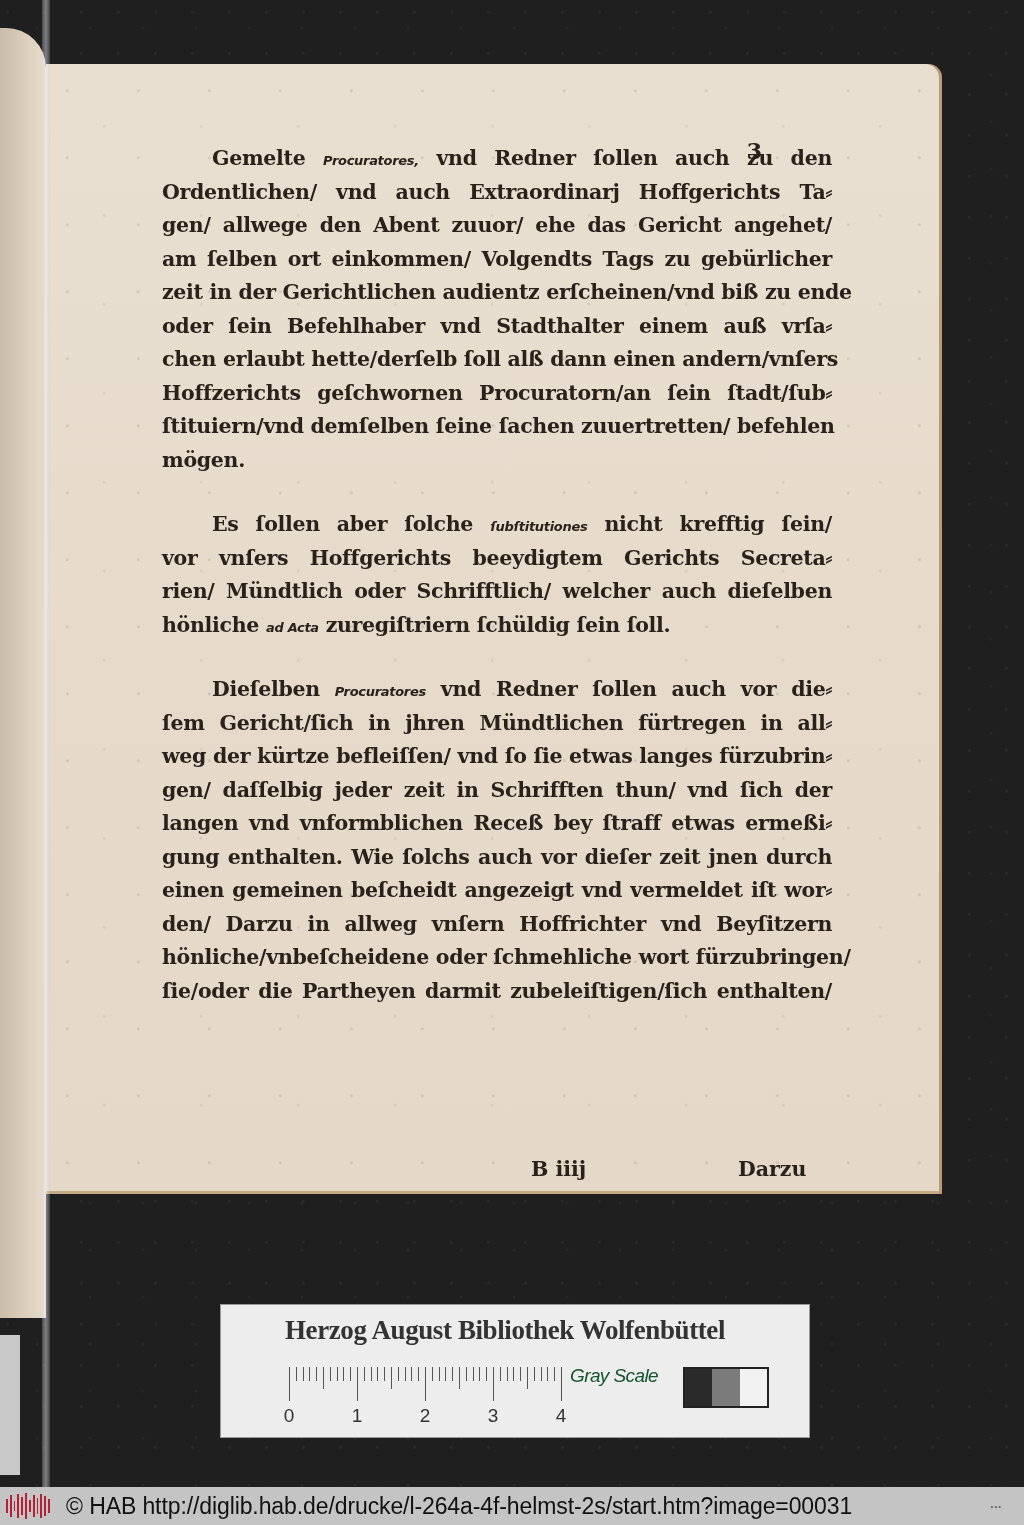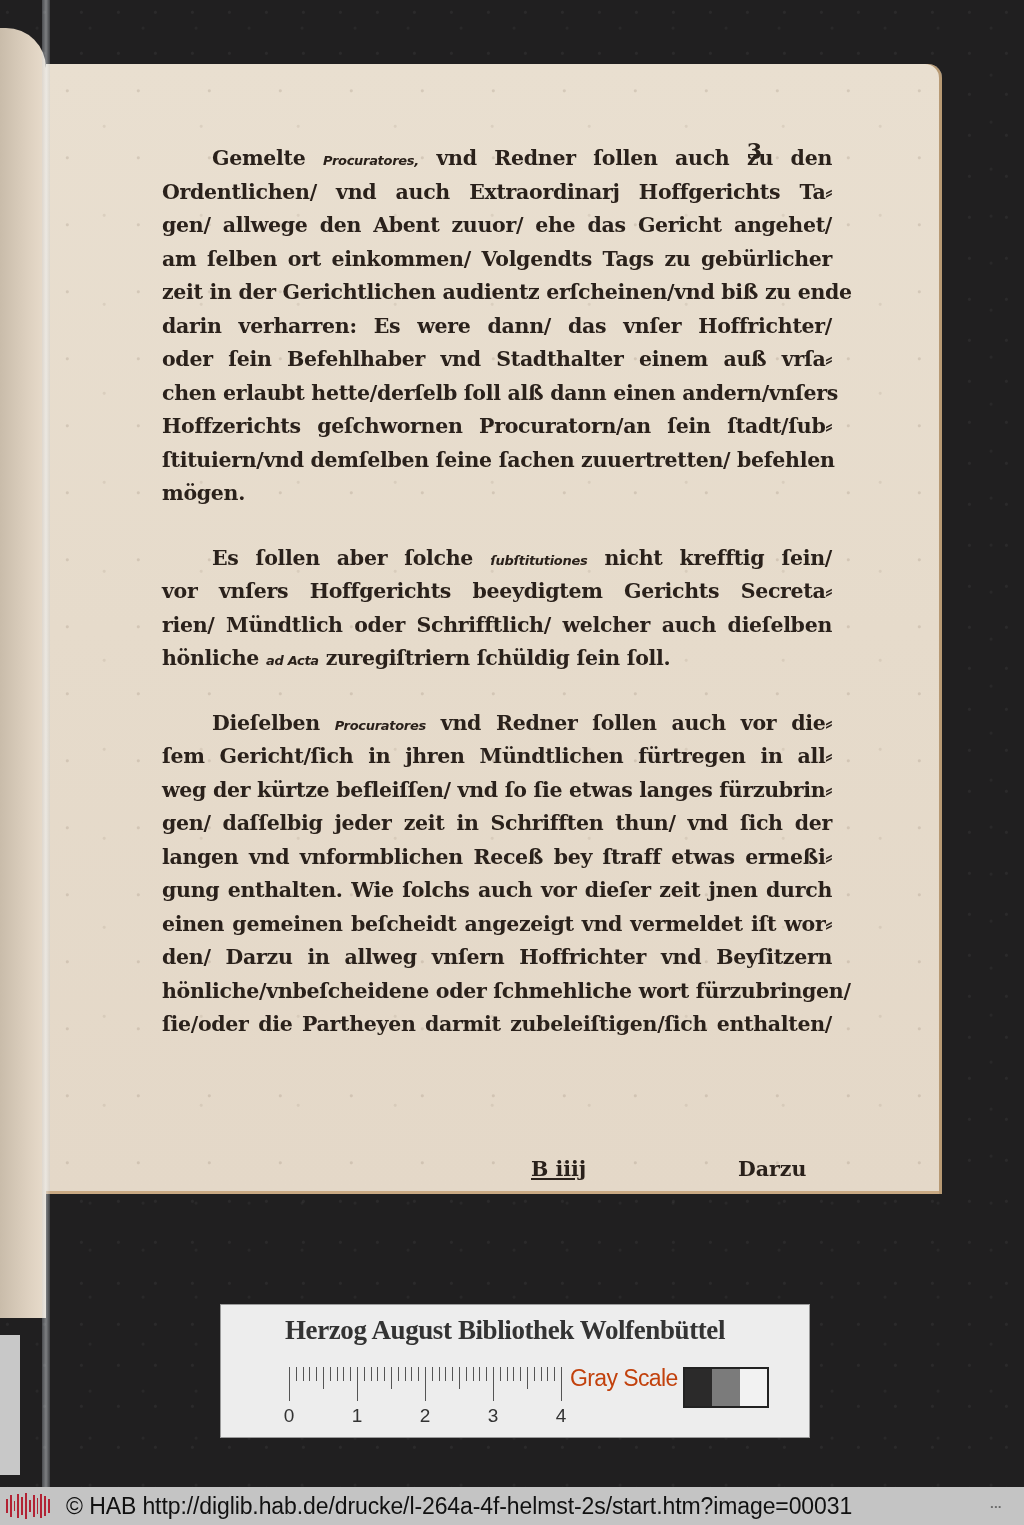--- a/index.html
+++ b/index.html
@@ -54,38 +54,38 @@
   .page-number {
     position: absolute; right: 180px; top: 74px; font-size: 22px; font-weight: bold; color: #2a211b;
   }
   .para { margin: 0; }
   .line { display: block; height: 33.5px; line-height: 33.5px; white-space: nowrap; text-align: justify; text-align-last: justify; }
   .line.last { text-align-last: left; }
   .line.indent { padding-left: 50px; }
   .para + .para { margin-top: 31px; }
   .latin { font-family: "DejaVu Sans", sans-serif; font-weight: bold; font-size: 13px; font-style: italic; }
   .footer-line { position: absolute; left: 0; right: 0; top: 1093px; height: 36px; font-size: 20.5px; font-weight: bold; color: #2a211b; }
-  .signature { position: absolute; left: 485px; top: 0; text-decoration: underline; }
+  .signature { position: absolute; left: 485px; top: 0; }
   .catchword { position: absolute; left: 692px; top: 0; }
 
   .color-card {
     position: absolute; left: 221px; top: 1305px; width: 588px; height: 132px;
     background: #ededed;
     box-shadow: 0 0 0 1px #9a9a9a;
     z-index: 2;
   }
   .card-title {
     position: absolute; left: 64px; top: 10px; font-family: "Liberation Serif", serif; font-weight: bold;
     font-size: 27px; color: #333;
     letter-spacing: -0.4px;
   }
   .ruler { position: absolute; left: 68px; top: 62px; width: 272px; height: 48px; }
   .tick { position: absolute; top: 0; width: 1px; background: #555; }
   .tick-label { position: absolute; top: 38px; font-family: "Liberation Sans", sans-serif; font-size: 19px; color: #333; transform: translateX(-50%); }
-  .gray-label { position: absolute; left: 349px; top: 60px; font-family: "Liberation Sans", sans-serif; font-size: 23px; color: #c2410c; letter-spacing: -0.6px; }
+  .gray-label { position: absolute; left: 349px; top: 60px; font-family: "Liberation Sans", sans-serif; font-size: 19px; color: #14532d; letter-spacing: -0.6px; font-style: italic; }
   .gray-swatch { position: absolute; left: 462px; top: 62px; width: 82px; height: 37px; border: 2px solid #222; display: flex; }
   .gray-swatch span { flex: 1; }
 
   .status-bar {
     position: absolute; left: 0; top: 1487px; width: 1024px; height: 38px; background: #c4c4c4;
     display: flex; align-items: center;
   }
   .hab-logo { margin-left: 6px; width: 44px; height: 26px; display: flex; align-items: center; gap: 2px; }
   .hab-logo i { display: block; width: 2px; background: #b22234; }
   .status-text { margin-left: 16px; font-family: "Liberation Sans", sans-serif; font-size: 23px; color: #111; letter-spacing: -0.1px; }
@@ -100,21 +100,20 @@
 
   <div class="page">
     <div class="page-number">3</div>
     <div class="text-block" id="text-block">
         <div class="para">
           <span class="line indent"><span>Gemelte </span><span class="latin">Procuratores,</span><span> vnd Redner ſollen auch zu den</span></span>
           <span class="line"><span>Ordentlichen/ vnd auch Extraordinarj Hoffgerichts Ta⸗</span></span>
           <span class="line"><span>gen/ allwege den Abent zuuor/ ehe das Gericht angehet/</span></span>
           <span class="line"><span>am ſelben ort einkommen/ Volgendts Tags zu gebürlicher</span></span>
           <span class="line"><span>zeit in der Gerichtlichen audientz erſcheinen/vnd biß zu ende</span></span>
-          <span class="line"><span>darin verharren:   Es were dann/ das vnſer Hoffrichter/</span></span>
           <span class="line"><span>oder ſein Befehlhaber vnd Stadthalter einem auß vrſa⸗</span></span>
           <span class="line"><span>chen erlaubt hette/derſelb ſoll alß dann einen andern/vnſers</span></span>
           <span class="line"><span>Hoffzerichts geſchwornen Procuratorn/an ſein ſtadt/ſub⸗</span></span>
           <span class="line"><span>ſtituiern/vnd demſelben ſeine ſachen zuuertretten/ befehlen</span></span>
           <span class="line last"><span>mögen.</span></span>
         </div>
         <div class="para">
           <span class="line indent"><span>Es ſollen aber ſolche </span><span class="latin">ſubſtitutiones</span><span> nicht krefftig ſein/</span></span>
           <span class="line"><span>vor vnſers Hoffgerichts beeydigtem Gerichts Secreta⸗</span></span>
           <span class="line"><span>rien/ Mündtlich oder Schrifftlich/ welcher auch dieſelben</span></span>

